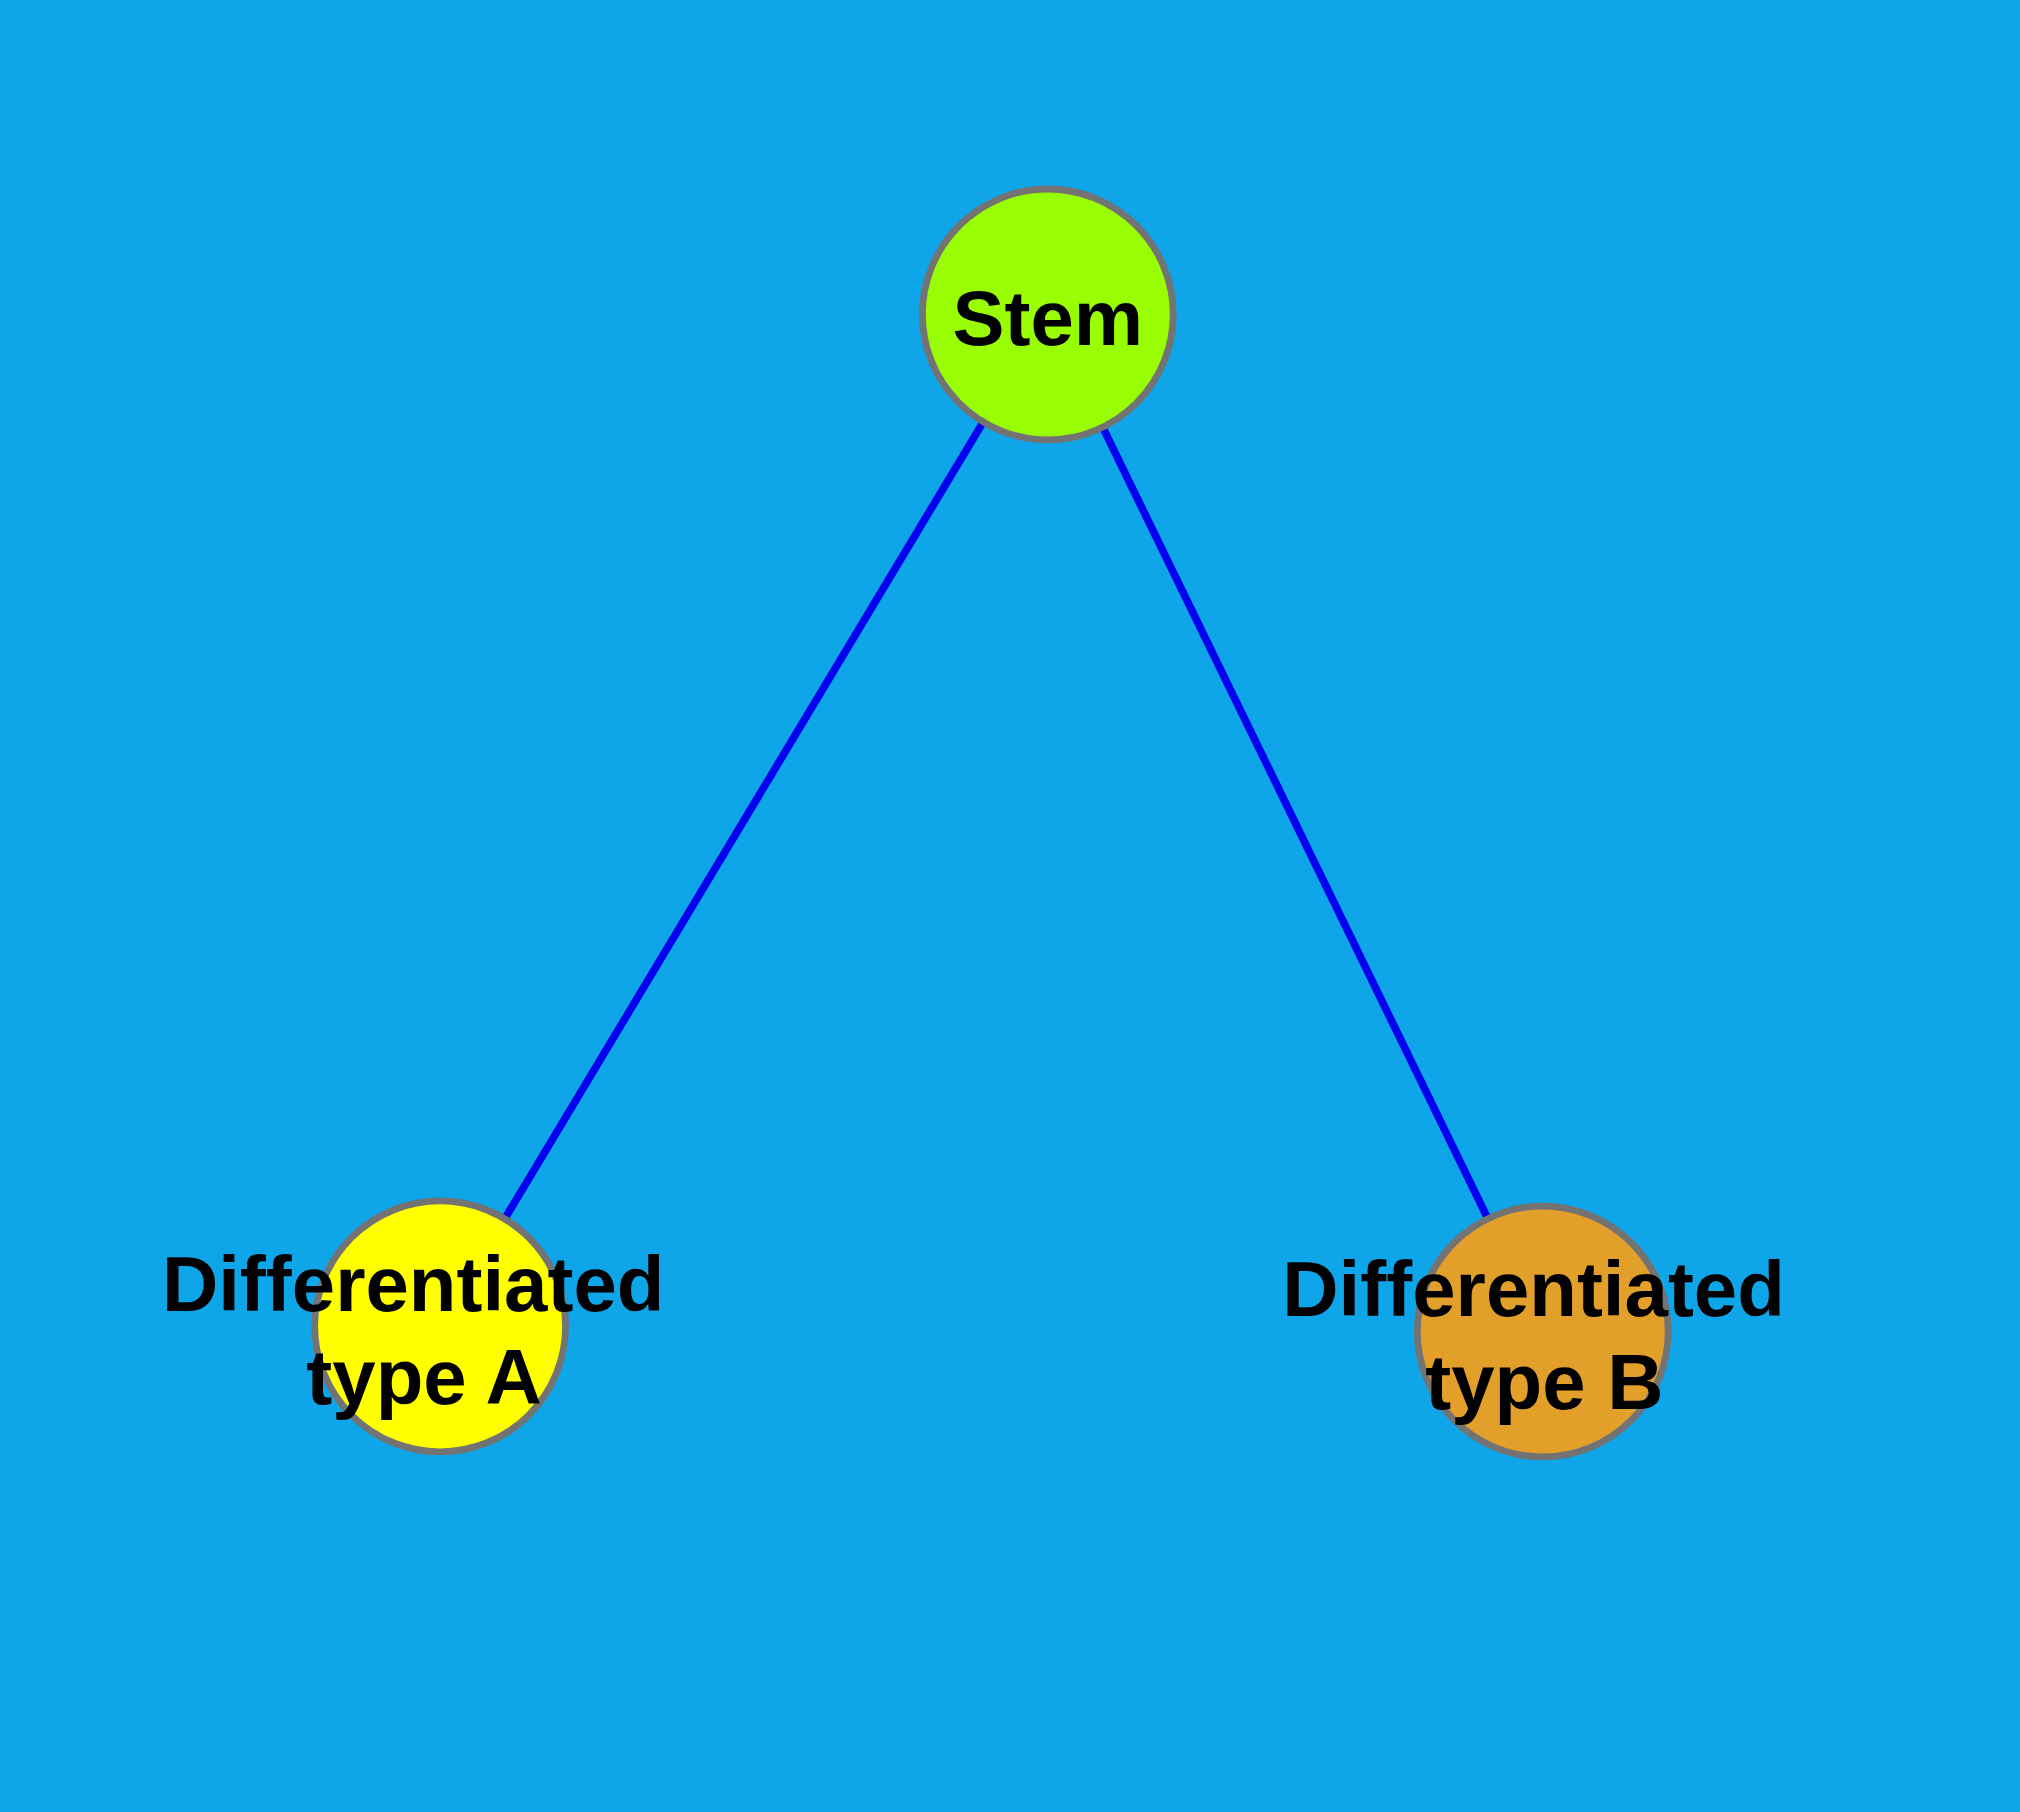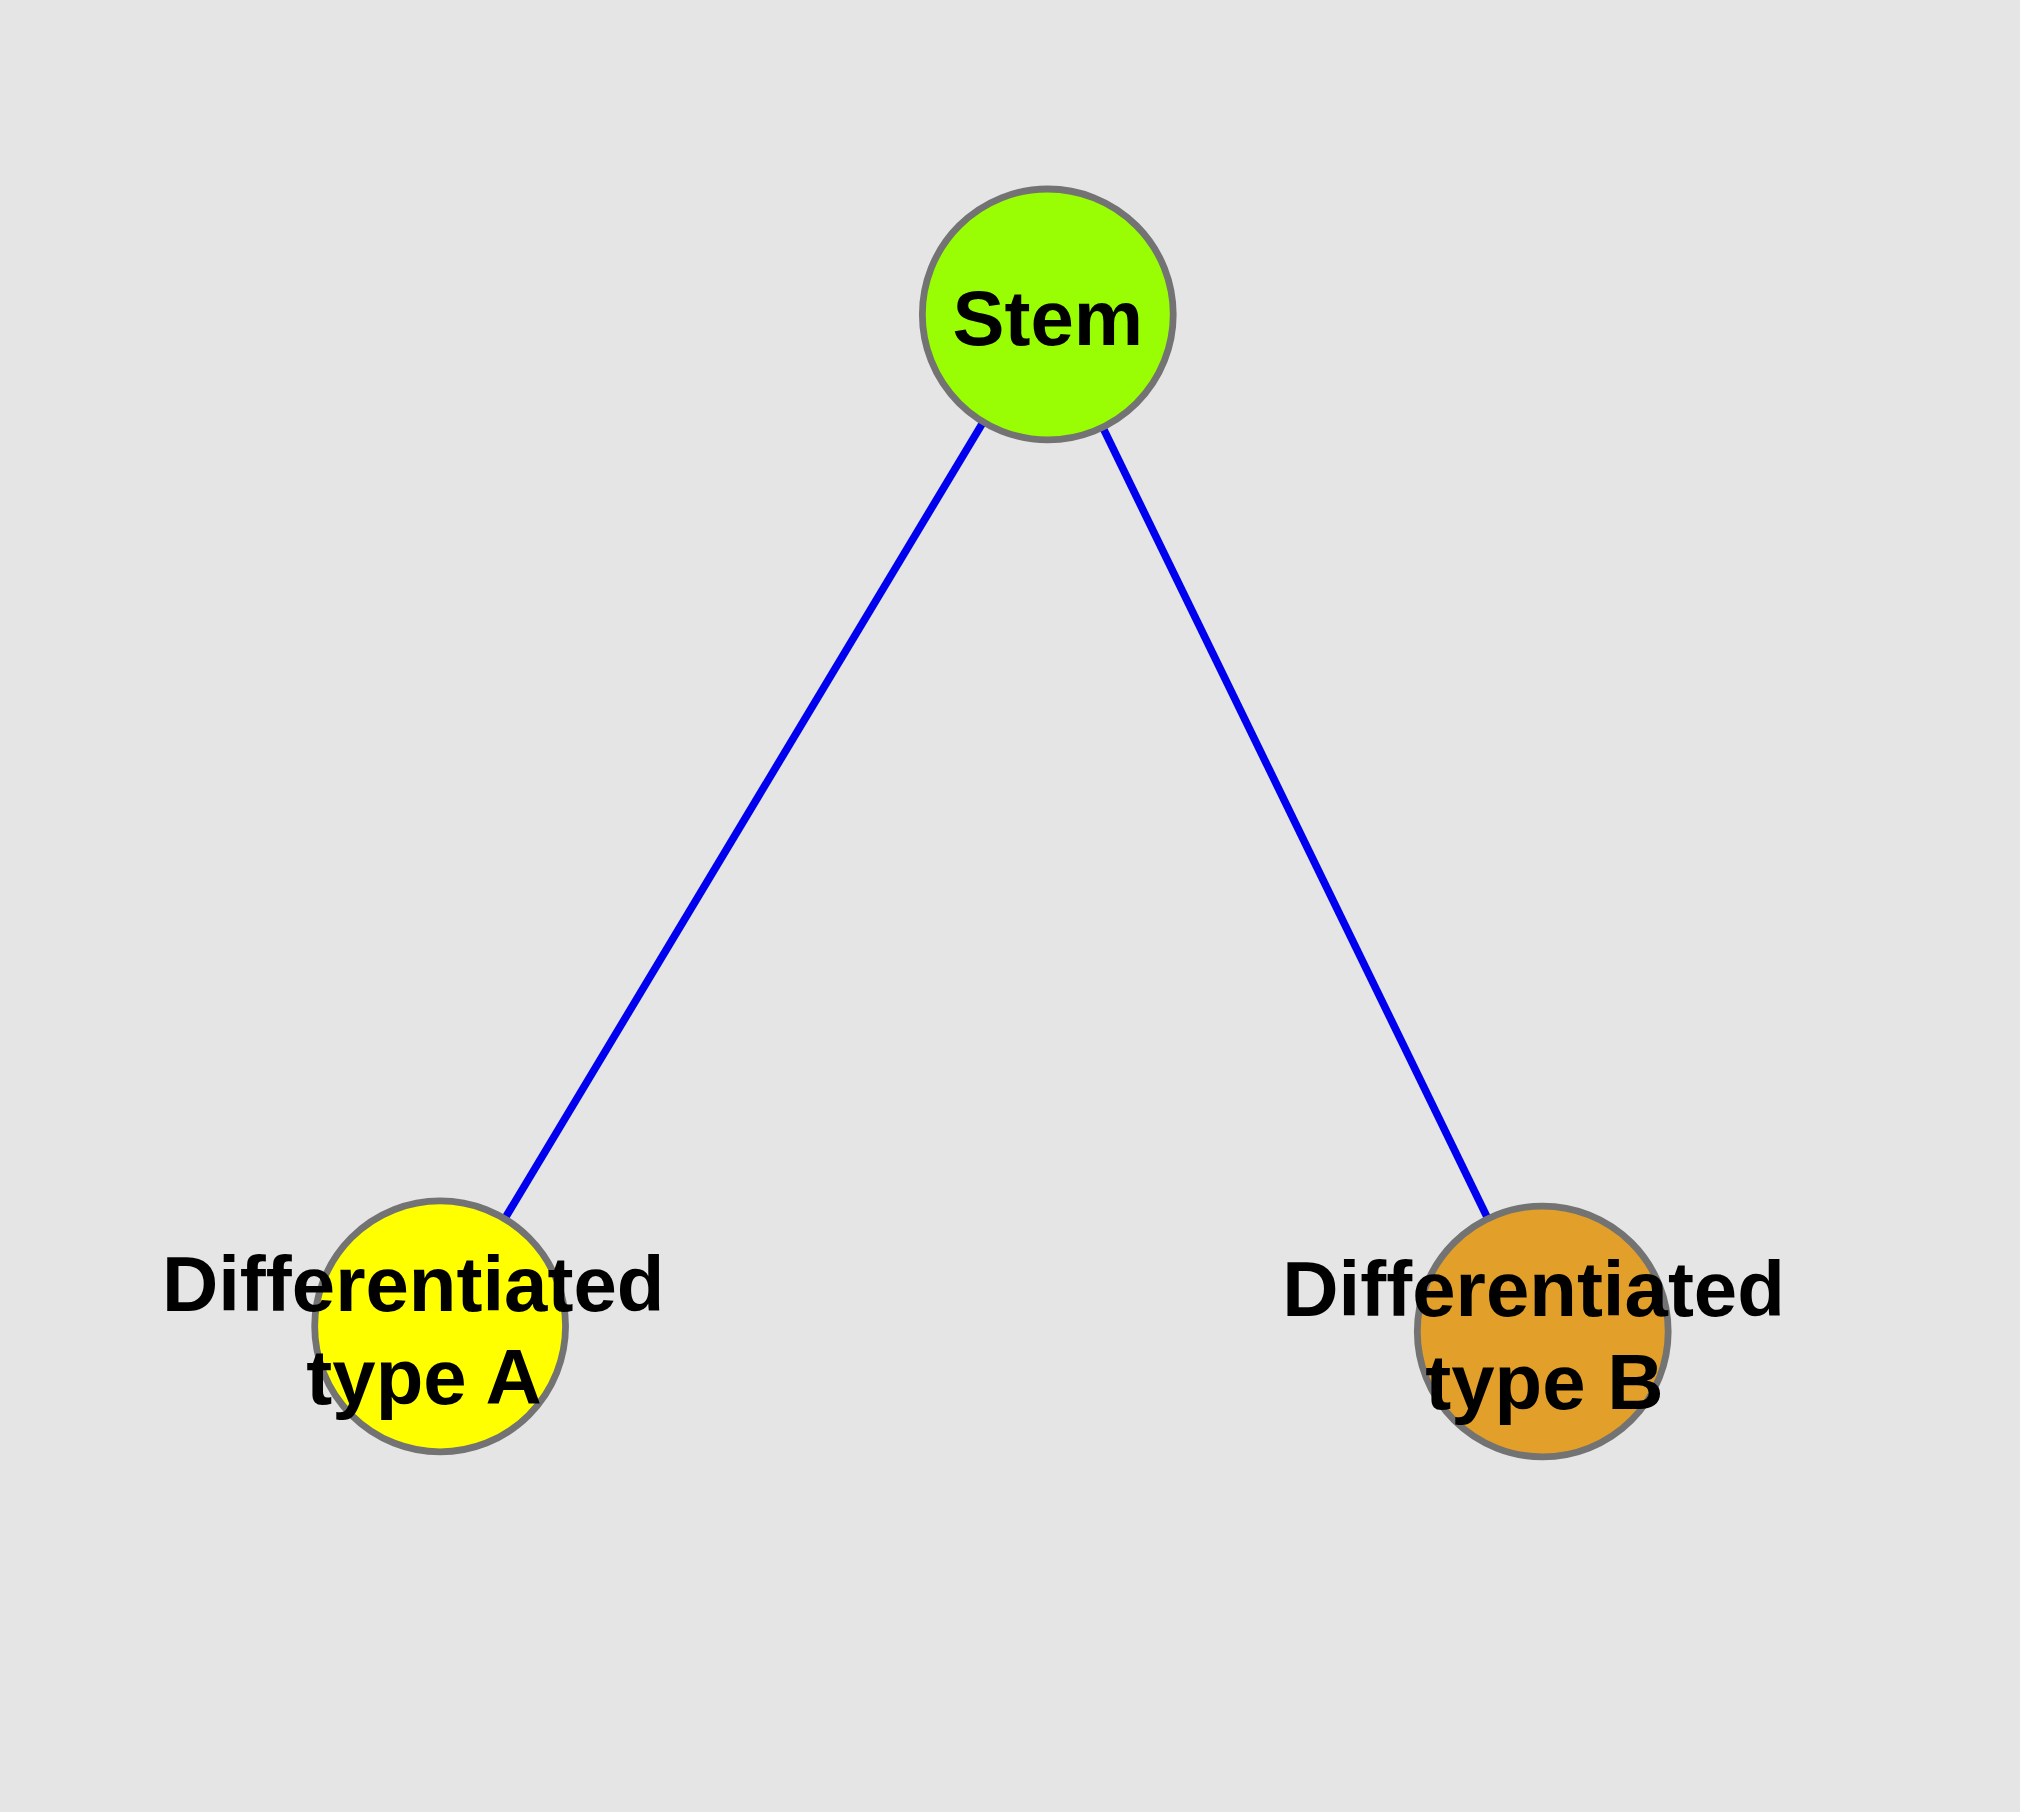--- a/index.html
+++ b/index.html
@@ -4,21 +4,21 @@
 <style>
   html, body {
     margin: 0;
     padding: 0;
     background: #C9C9FA;
   }
   .stage {
     width: 2021px;
     height: 1812px;
     position: relative;
-    background: #e5e5e5;
+    background: #0ea5e9;
     overflow: hidden;
   }
   svg {
     display: block;
   }
   .edge {
     stroke-width: 9;
     fill: none;
     stroke-linecap: butt;
   }

